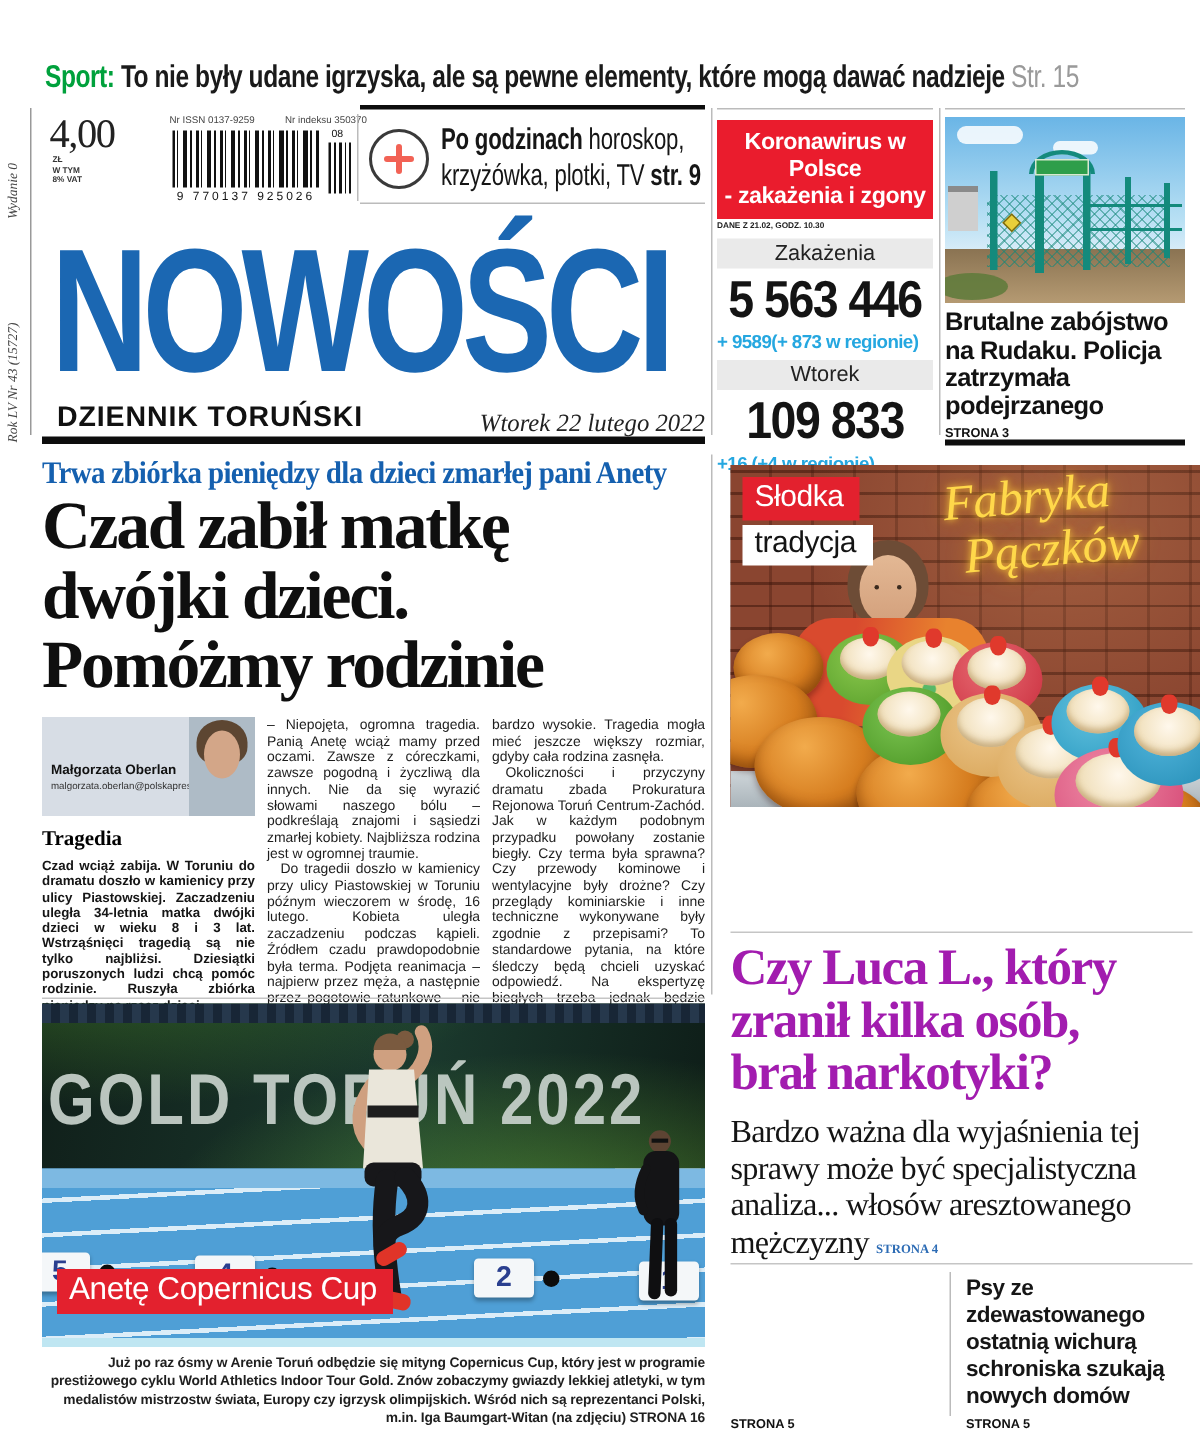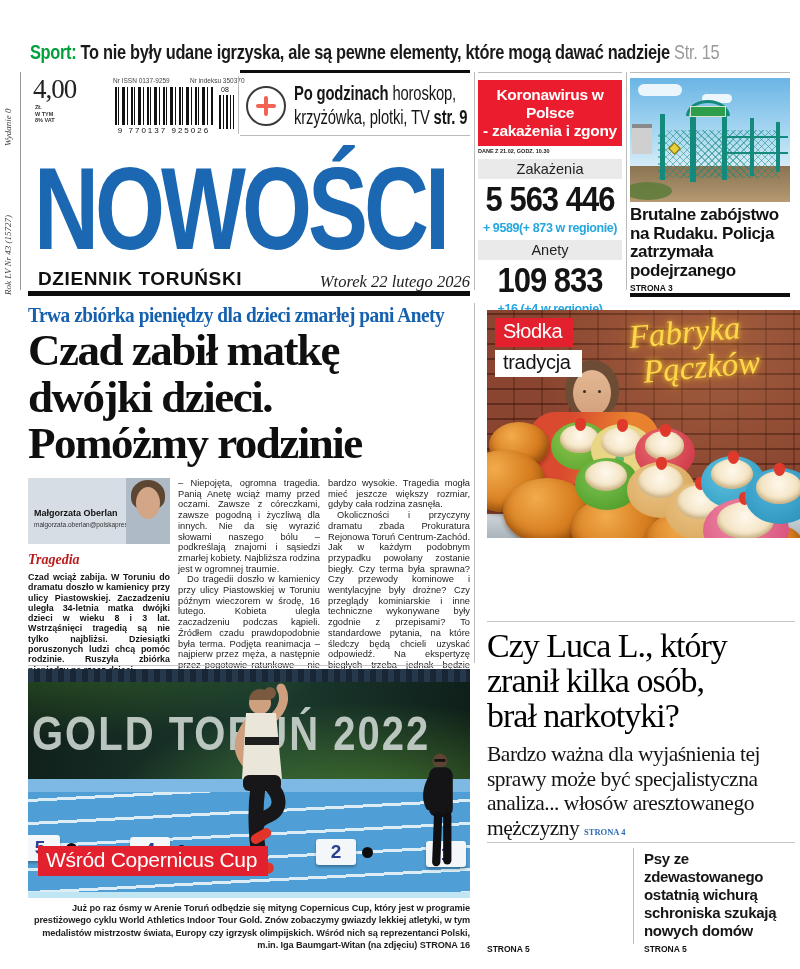--- a/index.html
+++ b/index.html
@@ -36,21 +36,21 @@
            font-size:20px;line-height:24px;letter-spacing:-0.2px;color:#161616;white-space:nowrap}
   .po-wrap b{font-weight:700}
   
   .covid{left:478px;top:80px;width:144px}
   .covid-title{background:#ea1c2d;color:#fff;font-weight:700;font-size:15.5px;line-height:18px;
                text-align:center;padding:6px 2px;letter-spacing:-0.3px}
   .covid-note{font-size:5.5px;font-weight:700;color:#222;margin-top:2px}
   .covid-bar{background:#eaeaea;text-align:center;font-size:14.5px;color:#222;padding:2px 0;margin-top:5px}
   .covid-num{font-size:31px;font-weight:700;text-align:center;letter-spacing:-1px;color:#141414;
              transform:scaleY(1.12);margin-top:3px}
-  .covid-delta{color:#25a7e0;font-size:12.5px;font-weight:700;text-align:center;letter-spacing:-0.4px;margin-top:3px}
+  .covid-delta{color:#25a7e0;font-size:12.5px;font-weight:700;text-align:left;letter-spacing:-0.4px;margin-top:3px}
   
   .murder-h{left:630px;top:206px;width:164px;font-size:17px;font-weight:700;line-height:18.6px;
             letter-spacing:-0.4px;color:#121212}
   
   .logo{left:34px;top:150px;font-size:90px;font-weight:700;letter-spacing:-4px;color:#1b67b2;
         line-height:90px;transform:scaleY(1.3);transform-origin:left top;white-space:nowrap}
   .subtitle{left:38px;top:268px;font-size:19px;font-weight:700;letter-spacing:0.6px;color:#111}
   .mdate{left:280px;top:272px;width:190px;text-align:right;font-family:"Liberation Serif",serif;
          font-style:italic;font-size:16.5px;color:#222}
   
@@ -59,22 +59,22 @@
   .main-h{left:28px;top:327px;width:460px;font-family:"Liberation Serif",serif;font-weight:700;
           font-size:45px;line-height:46.5px;letter-spacing:-1.5px;color:#0f0f0f}
   .bodycol{width:142px;font-size:9.3px;line-height:10.7px;text-align:justify;color:#1d1d1d}
   .bodycol p.ind{text-indent:9px}
   .author-card{left:28px;top:478px;width:142px;height:66px;background:#d7dde5}
   .author-name{position:absolute;left:6px;top:30px;font-size:9px;font-weight:700;color:#111}
   .author-mail{position:absolute;left:6px;top:43px;font-size:6.5px;color:#333}
   .portrait{position:absolute;right:0;top:0;width:44px;height:66px;background:#aebbc6;overflow:hidden}
   .portrait .hair{position:absolute;left:5px;top:2px;width:34px;height:30px;background:#5d4632;border-radius:50% 50% 40% 40%}
   .portrait .face{position:absolute;left:10px;top:9px;width:24px;height:32px;background:#d3a688;border-radius:50%}
-  .section-tag{left:28px;top:552px;font-family:"Liberation Serif",serif;font-style:italic;font-weight:700;
-               font-size:14px;color:#b91c1c}
+  .section-tag{left:28px;top:552px;font-family:"Liberation Serif",serif;font-weight:700;
+               font-size:14px;color:#000000}
   .lead{left:28px;top:572px;width:142px;font-size:8.9px;font-weight:700;line-height:10.3px;text-align:justify;color:#151515}
   
   .ph-donut{left:487px;top:310px;width:313px;height:228px;overflow:hidden;background-color:#8a4530;
     background-image:
       radial-gradient(ellipse at 70% 15%, rgba(255,190,120,.22), transparent 55%),
       repeating-linear-gradient(0deg, transparent 0 13px, rgba(55,18,8,.5) 13px 15px),
       repeating-linear-gradient(90deg, transparent 0 26px, rgba(55,18,8,.3) 26px 28px)}
   .neon{position:absolute;right:4px;top:4px;width:220px;text-align:center;color:#ffd84a;
         font-family:"Liberation Serif",serif;font-style:italic;font-size:33px;line-height:36px;
         transform:rotate(-5deg);text-shadow:0 0 5px rgba(255,210,60,.95),0 0 14px rgba(255,170,0,.6)}
@@ -83,22 +83,22 @@
   .dn{position:absolute;border-radius:50%}
   .dn-g{background:radial-gradient(circle at 38% 30%, #f2ab4c, #d67d1f 55%, #a95c12 88%);
         box-shadow:inset 0 -5px 9px rgba(90,40,0,.45), 0 3px 4px rgba(40,10,0,.35)}
   .cr{position:absolute;left:16%;top:6%;width:66%;height:58%;border-radius:50%;
       background:radial-gradient(circle at 50% 40%, #fff8ec, #f0dfba 72%);
       box-shadow:inset 0 -3px 4px rgba(150,110,50,.45)}
   .br{position:absolute;left:42%;top:-9%;width:11px;height:13px;background:#e0392c;border-radius:50% 50% 60% 60%}
   
   .donut-h{left:487px;top:545px;width:312px;font-size:21px;font-weight:700;line-height:23.5px;
            letter-spacing:-0.5px;color:#141414}
-  .luca-h{left:487px;top:628px;width:312px;font-family:"Liberation Serif",serif;font-weight:400;
-          font-size:34px;line-height:35px;letter-spacing:-1px;color:#000000}
+  .luca-h{left:487px;top:628px;width:312px;font-family:"Liberation Serif",serif;font-weight:700;
+          font-size:34px;line-height:35px;letter-spacing:-1px;color:#a21caf}
   .luca-sub{left:487px;top:742px;width:312px;font-family:"Liberation Serif",serif;font-size:21.5px;
             line-height:24.5px;letter-spacing:-0.5px;color:#141414}
   .luca-sub .pg{color:#2d6cb5}
   .brief{font-size:15px;font-weight:700;line-height:18px;letter-spacing:-0.3px;color:#161616}
   
   .ph-track{left:28px;top:669px;width:442px;height:229px;overflow:hidden;background:#17352b}
   .trk-banner{position:absolute;left:0;top:0;right:0;height:112px;
     background:
       radial-gradient(ellipse at 78% 130%, rgba(120,200,60,.5), transparent 55%),
       radial-gradient(ellipse at 8% -30%, rgba(90,170,50,.45), transparent 50%),
@@ -173,21 +173,21 @@
   </div>
   <div class="abs hline" style="left:240px;top:135px;width:230px"></div>
 
   <div class="abs covid">
     <div class="covid-title preline">Koronawirus w Polsce
 - zakażenia i zgony</div>
     <div class="covid-note">DANE Z 21.02, GODZ. 10.30</div>
     <div class="covid-bar">Zakażenia</div>
     <div class="covid-num">5 563 446</div>
     <div class="covid-delta">+ 9589(+ 873 w regionie)</div>
-    <div class="covid-bar">Anety</div>
+    <div class="covid-bar">Wtorek</div>
     <div class="covid-num">109 833</div>
     <div class="covid-delta">+16 (+4 w regionie)</div>
   </div>
 
   <div class="abs vline" style="left:474px;top:72px;height:218px"></div>
   <div class="abs vline" style="left:474px;top:303px;height:360px"></div>
   <div class="abs vline" style="left:626px;top:72px;height:218px"></div>
 
   <div class="abs ph-gate">
     <div class="cloud" style="left:8px;top:6px;width:44px;height:12px"></div>
@@ -209,21 +209,21 @@
   </div>
   <div class="abs murder-h preline">Brutalne zabójstwo
 na Rudaku. Policja
 zatrzymała
 podejrzanego</div>
   <div class="abs pg" style="left:630px;top:283px">STRONA 3</div>
   <div class="abs blackline" style="left:630px;top:293px;width:160px;height:4px"></div>
 
   <div class="abs logo">NOWOŚCI</div>
   <div class="abs subtitle">DZIENNIK TORUŃSKI</div>
-  <div class="abs mdate serif">Wtorek 22 lutego 2026</div>
+  <div class="abs mdate serif">Wtorek 22 lutego 2022</div>
   <div class="abs blackline" style="left:28px;top:291px;width:442px;height:5px"></div>
 
   <div class="abs kicker">Trwa zbiórka pieniędzy dla dzieci zmarłej pani Anety</div>
   <div class="abs author-card">
     <div class="author-name">Małgorzata Oberlan</div>
     <div class="author-mail">malgorzata.oberlan@polskapress.pl</div>
     <div class="portrait">
       <div class="hair"></div>
       <div class="face"></div>
     </div>
@@ -357,19 +357,19 @@
       <path d="M76,36 C88,26 90,14 85,5" stroke="#cfa080" stroke-width="9" fill="none" stroke-linecap="round"></path>
       <path d="M52,40 C42,54 40,68 50,80" stroke="#cfa080" stroke-width="9" fill="none" stroke-linecap="round"></path>
       <path d="M50,30 L80,30 L86,96 L46,96 Z" fill="#eae6da"></path>
       <rect x="49" y="54" width="34" height="8" fill="#1e1e1e"></rect>
       <rect x="47" y="92" width="38" height="16" rx="6" fill="#17171a"></rect>
       <path d="M62,104 C58,132 60,156 64,180" stroke="#17171a" stroke-width="15" fill="none" stroke-linecap="round"></path>
       <path d="M74,102 C86,114 86,128 70,134 C60,138 58,146 62,152" stroke="#17171a" stroke-width="14" fill="none" stroke-linecap="round"></path>
       <rect x="52" y="178" width="26" height="11" rx="5" fill="#e03428" transform="rotate(12 65 183)"></rect>
       <rect x="54" y="148" width="22" height="10" rx="5" fill="#e03428" transform="rotate(-30 65 153)"></rect>
     </svg>
-    <div class="lab-red" style="left:10px;top:177px;font-size:21px">Wśród Copernicus Cup</div>
+    <div class="lab-red" style="left:10px;top:177px;font-size:21px">Anetę Copernicus Cup</div>
   </div>
   <div class="abs caption">
     <span>Już po raz ósmy w Arenie Toruń odbędzie się mityng Copernicus Cup, który jest w programie prestiżowego cyklu World Athletics Indoor Tour Gold. Znów zobaczymy gwiazdy lekkiej atletyki, w tym medalistów mistrzostw świata, Europy czy igrzysk olimpijskich. Wśród nich są reprezentanci Polski, m.in. Iga Baumgart-Witan (na zdjęciu) </span><span style="font-size:9.2px;font-weight:700">STRONA 16</span>
   </div>
 
 </div>
 
 </body></html>

